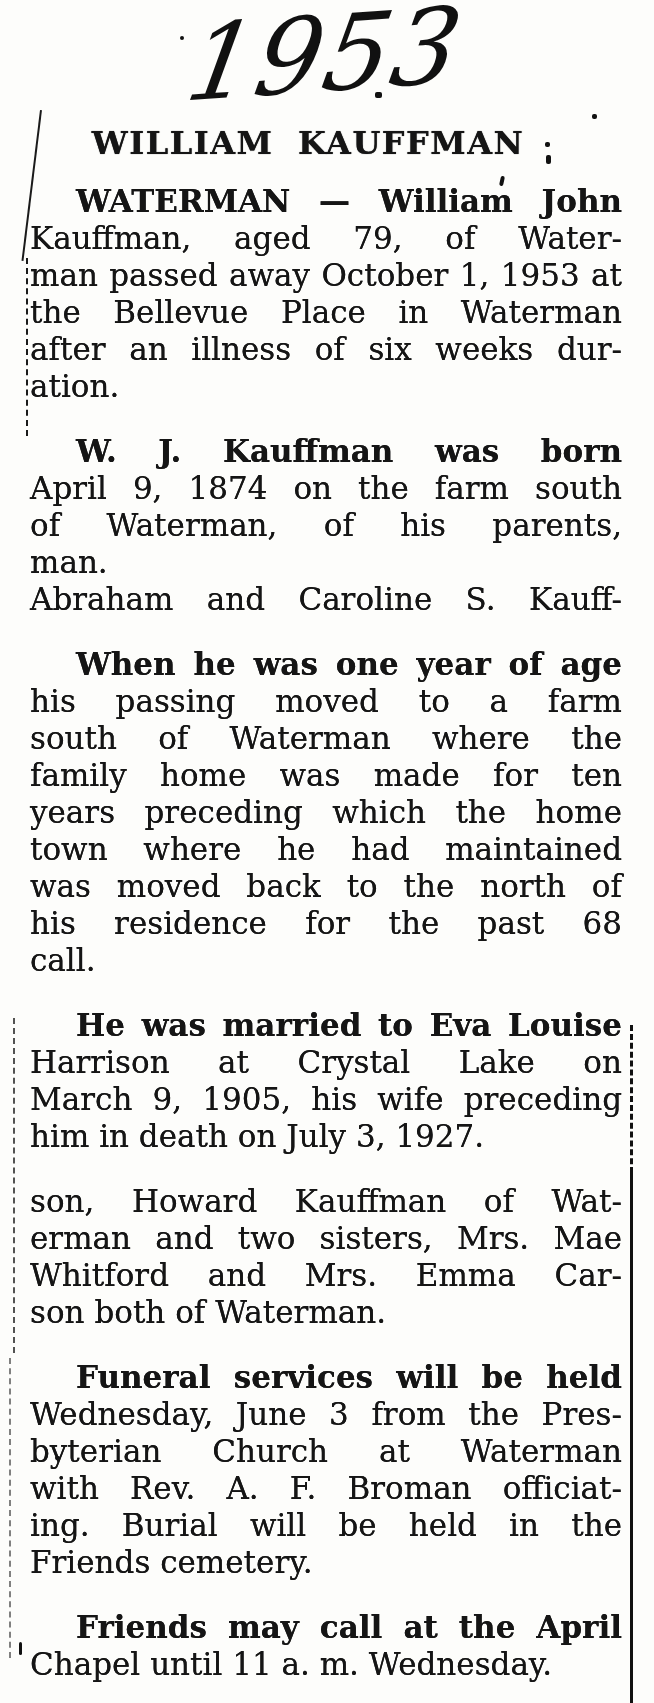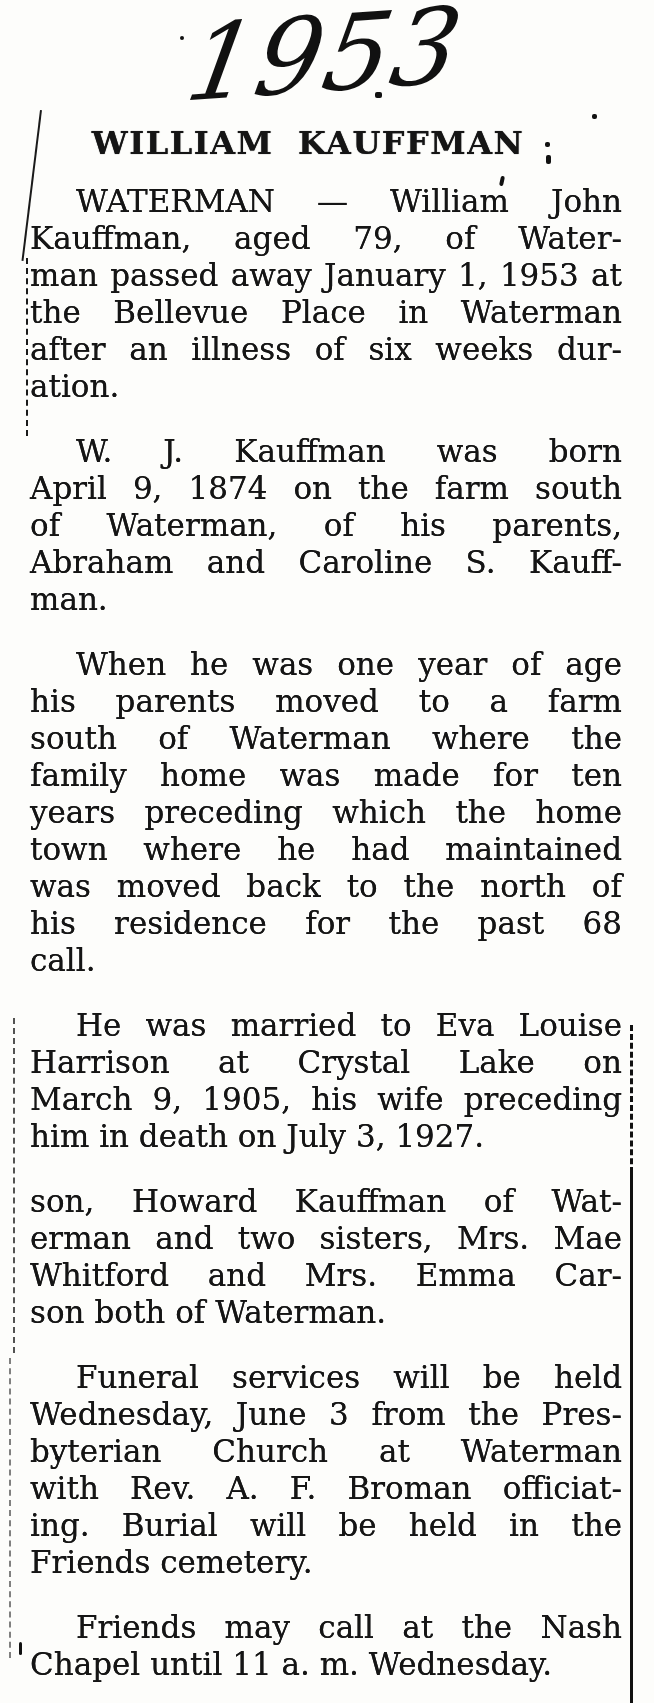--- a/index.html
+++ b/index.html
@@ -39,21 +39,21 @@
     text-shadow:0 0 0.6px rgba(0,0,0,.85);
   }
   .para + .para{margin-top:28px;}
   .line{
     line-height:37px;
     height:37px;
     text-align:justify;
     text-align-last:justify;
     white-space:normal;
   }
-  .line.indent{text-indent:46px;}
+  .line.indent{text-indent:46px;font-weight:bold;}
   .line.last{text-align-last:left;}
   
   .crease-slant{position:absolute;left:40px;top:110px;width:2px;height:152px;background:#1a1a1a;transform:rotate(7deg);transform-origin:top left;}
   .crease-dash{position:absolute;left:26px;top:258px;height:178px;width:0;border-left:2px dashed #1a1a1a;}
   .left-dash-1{position:absolute;left:13px;top:1018px;height:335px;width:0;border-left:2px dashed rgba(25,25,25,.75);}
   .left-dash-2{position:absolute;left:9px;top:1358px;height:300px;width:0;border-left:2px dashed rgba(25,25,25,.55);}
   .right-rule-dash{position:absolute;left:630px;top:1025px;height:148px;width:0;border-left:3px dashed #111;}
   .right-rule-solid{position:absolute;left:630px;top:1172px;height:531px;width:0;border-left:3px solid #111;}
   
   .speck{position:absolute;background:#111;border-radius:2px;}
@@ -88,37 +88,37 @@
 
   <div class="year">1953</div>
 
   <div class="headline">WILLIAM KAUFFMAN</div>
 
   <div class="body">
 
     <div class="para">
       <div class="line indent">WATERMAN — William John</div>
       <div class="line">Kauffman, aged 79, of Water-</div>
-      <div class="line">man passed away January 1, 1953 at</div>
+      <div class="line">man passed away October 1, 1953 at</div>
       <div class="line">the Bellevue Place in Waterman</div>
       <div class="line">after an illness of six weeks dur-</div>
       <div class="line last">ation.</div>
     </div>
 
     <div class="para">
       <div class="line indent">W. J. Kauffman was born</div>
       <div class="line">April 9, 1874 on the farm south</div>
       <div class="line">of Waterman, of his parents,</div>
+      <div class="line last">man.</div>
       <div class="line">Abraham and Caroline S. Kauff-</div>
-      <div class="line last">man.</div>
     </div>
 
     <div class="para">
       <div class="line indent">When he was one year of age</div>
-      <div class="line">his parents moved to a farm</div>
+      <div class="line">his passing moved to a farm</div>
       <div class="line">south of Waterman where the</div>
       <div class="line">family home was made for ten</div>
       <div class="line">years preceding which the home</div>
       <div class="line">town where he had maintained</div>
       <div class="line">was moved back to the north of</div>
       <div class="line">his residence for the past 68</div>
       <div class="line last">call.</div>
     </div>
 
     <div class="para">
@@ -138,18 +138,18 @@
     <div class="para">
       <div class="line indent">Funeral services will be held</div>
       <div class="line">Wednesday, June 3 from the Pres-</div>
       <div class="line">byterian Church at Waterman</div>
       <div class="line">with Rev. A. F. Broman officiat-</div>
       <div class="line">ing.  Burial will be held in the</div>
       <div class="line last">Friends cemetery.</div>
     </div>
 
     <div class="para">
-      <div class="line indent">Friends may call at the Nash</div>
+      <div class="line indent">Friends may call at the April</div>
       <div class="line last">Chapel until 11 a. m. Wednesday.</div>
     </div>
 
   </div>
 </div>
 
 </body></html>

